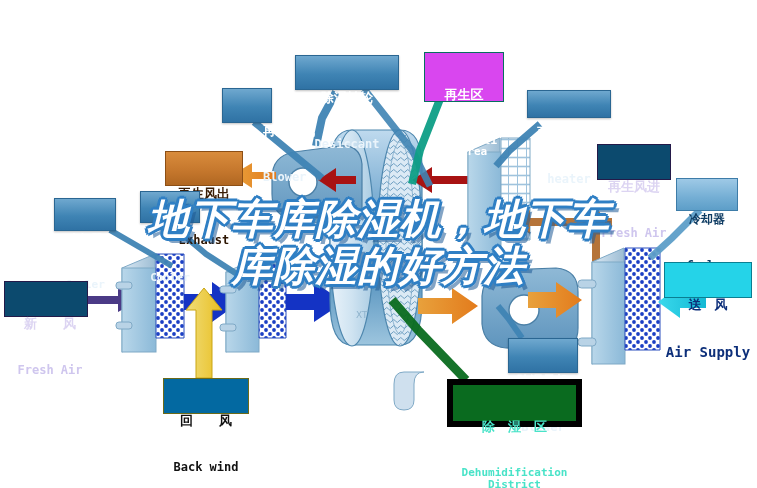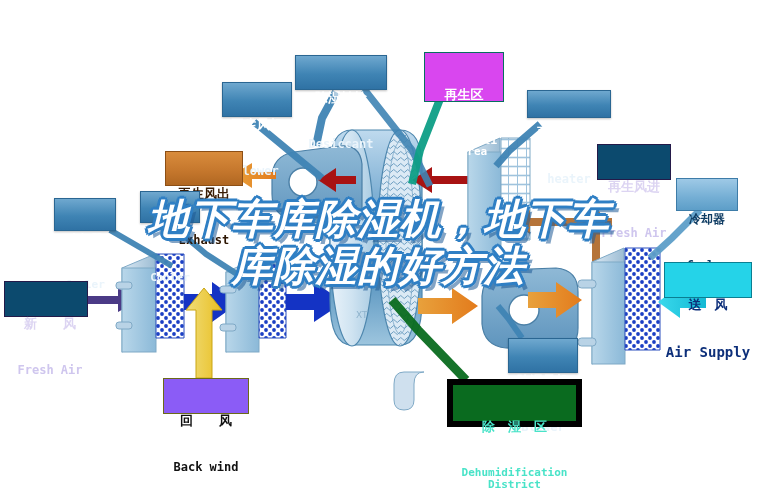--- a/index.html
+++ b/index.html
@@ -41,21 +41,21 @@
   .lbl.teal{background:#d946ef;border:1px solid #076f5f;}
   .lbl.teal .cn{color:#ffffff;}
   .lbl.teal .en{color:#ffffff;}
 
   
   .lbl.green{background:#0a6b1f;border:6px solid #000000;}
   .lbl.green .cn{color:#49e3c8;}
   .lbl.green .en{color:#49e3c8;}
 
   
-  .lbl.yellow{background:#8b5cf6;border:1px solid #6c6a18;}
+  .lbl.yellow{background:#0369a1;border:1px solid #6c6a18;}
   .lbl.yellow .cn{color:#111111;}
   .lbl.yellow .en{color:#111111;}
 
   
   .lbl.cyan{background:#25d3e8;border:1px solid #0a7f92;}
   .lbl.cyan .cn{color:#0d2f7a;}
   .lbl.cyan .en{color:#0d2f7a;}
 
   
   #machine{position:absolute;left:0;top:0;width:757px;height:488px;z-index:20;}
@@ -240,26 +240,26 @@
       <path d="M440 99 L420 150 L412 184" stroke="#0e9e86" stroke-width="8" opacity="0.95"></path>
       <path d="M540 124 L510 150 L496 166" stroke="#3f84b4" stroke-width="7" opacity="0.95"></path>
       <path d="M700 210 L672 238 L650 258" stroke="#5d9ec8" stroke-width="7" opacity="0.95"></path>
       <path d="M110 230 L148 252 L172 266" stroke="#3f84b4" stroke-width="6" opacity="0.95"></path>
       <path d="M168 222 L206 254 L240 276" stroke="#3f84b4" stroke-width="6" opacity="0.95"></path>
       <path d="M522 338 L508 318 L498 306" stroke="#3f84b4" stroke-width="6" opacity="0.95"></path>
       <path d="M466 380 L418 330 L392 300" stroke="#0a6b1f" stroke-width="9" opacity="0.95"></path>
     </g>
   </svg>
 
-  <div class="lbl blue" style="left:295px;top:55px;width:92px;height:35px;padding-top:2px;">
+  <div class="lbl blue" style="left:295px;top:55px;width:104px;height:35px;padding-top:2px;">
     <span class="cn" style="font-size:13px;">除湿转轮</span>
     <span class="en" style="font-size:12px;">Desiccant</span>
   </div>
 
-  <div class="lbl blue" style="left:222px;top:82px;width:70px;height:35px;padding-top:2px;">
+  <div class="lbl blue" style="left:222px;top:88px;width:50px;height:35px;padding-top:2px;padding-left:40px;">
     <span class="cn" style="font-size:13px;">再生风机</span>
     <span class="en" style="font-size:12px;">Blower</span>
   </div>
 
   <div class="lbl teal" style="left:424px;top:52px;width:80px;height:50px;padding-top:2px;">
     <span class="cn" style="font-size:13px;">再生区</span>
     <span class="en" style="font-size:11px;line-height:1.02;">Regenerati
 on Area</span>
   </div>
 

